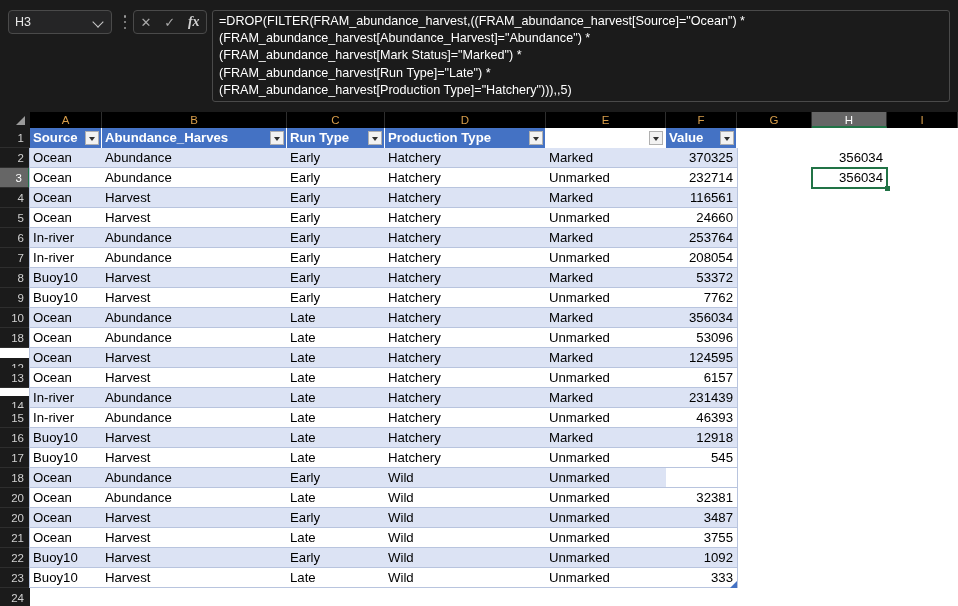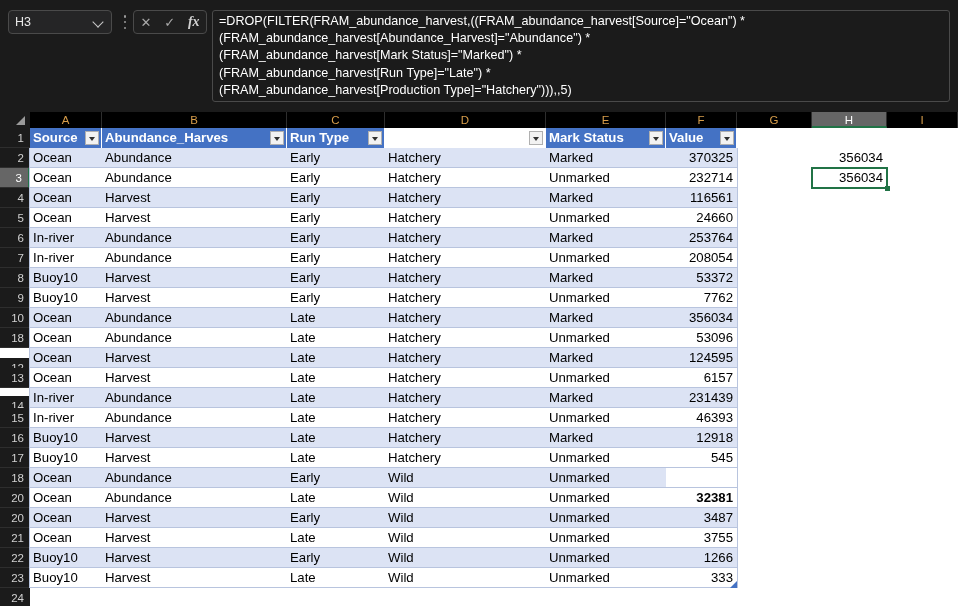--- a/index.html
+++ b/index.html
@@ -204,22 +204,22 @@
     <div class="rowhead" style="top: 416px;">21</div>
     <div class="rowhead" style="top: 436px;">22</div>
     <div class="rowhead" style="top: 456px;">23</div>
     <div class="rowhead" style="top: 476px;">24</div>
     <div class="hdr-cell" style="left: 30px; width: 72px; top: 16px;">Source</div>
     <div class="filter-btn" style="left: 85px; top: 19px;"></div>
     <div class="hdr-cell" style="left: 102px; width: 185px; top: 16px;">Abundance_Harves</div>
     <div class="filter-btn" style="left: 270px; top: 19px;"></div>
     <div class="hdr-cell" style="left: 287px; width: 98px; top: 16px;">Run Type</div>
     <div class="filter-btn" style="left: 368px; top: 19px;"></div>
+    <div class="hdr-cell" style="left: 385px; width: 161px; top: 16px;">Production Type</div>
     <div class="filter-btn" style="left: 529px; top: 19px;"></div>
-    <div class="hdr-cell" style="left: 546px; width: 120px; top: 16px;">Mark Status</div>
     <div class="filter-btn" style="left: 649px; top: 19px;"></div>
     <div class="hdr-cell" style="left: 666px; width: 71px; top: 16px;">Value</div>
     <div class="filter-btn" style="left: 720px; top: 19px;"></div>
     <div class="cell tbl-band" style="left: 30px; width: 72px; top: 36px;">Ocean</div>
     <div class="cell tbl-band" style="left: 102px; width: 185px; top: 36px;">Abundance</div>
     <div class="cell tbl-band" style="left: 287px; width: 98px; top: 36px;">Early</div>
     <div class="cell tbl-band" style="left: 385px; width: 161px; top: 36px;">Hatchery</div>
     <div class="cell tbl-band" style="left: 546px; width: 120px; top: 36px;">Marked</div>
     <div class="cell tbl-band num" style="left: 666px; width: 71px; top: 36px;">370325</div>
     <div class="rowline" style="left: 30px; width: 707px; top: 55px;"></div>
@@ -333,42 +333,42 @@
     <div class="cell tbl-band" style="left: 287px; width: 98px; top: 356px;">Early</div>
     <div class="cell tbl-band" style="left: 385px; width: 161px; top: 356px;">Wild</div>
     <div class="cell tbl-band" style="left: 546px; width: 120px; top: 356px;">Unmarked</div>
     <div class="cell tbl-band num" style="left: 666px; width: 71px; top: 356px; margin-top: 19px;">32881</div>
     <div class="rowline" style="left: 30px; width: 707px; top: 375px;"></div>
     <div class="cell tbl-plain" style="left: 30px; width: 72px; top: 376px;">Ocean</div>
     <div class="cell tbl-plain" style="left: 102px; width: 185px; top: 376px;">Abundance</div>
     <div class="cell tbl-plain" style="left: 287px; width: 98px; top: 376px;">Late</div>
     <div class="cell tbl-plain" style="left: 385px; width: 161px; top: 376px;">Wild</div>
     <div class="cell tbl-plain" style="left: 546px; width: 120px; top: 376px;">Unmarked</div>
-    <div class="cell tbl-plain num" style="left: 666px; width: 71px; top: 376px; font-weight: bold;">32381</div>
+    <div class="cell tbl-plain num" style="left: 666px; width: 71px; top: 376px;">32381</div>
     <div class="rowline" style="left: 30px; width: 707px; top: 395px;"></div>
     <div class="cell tbl-band" style="left: 30px; width: 72px; top: 396px;">Ocean</div>
     <div class="cell tbl-band" style="left: 102px; width: 185px; top: 396px;">Harvest</div>
     <div class="cell tbl-band" style="left: 287px; width: 98px; top: 396px;">Early</div>
     <div class="cell tbl-band" style="left: 385px; width: 161px; top: 396px;">Wild</div>
     <div class="cell tbl-band" style="left: 546px; width: 120px; top: 396px;">Unmarked</div>
     <div class="cell tbl-band num" style="left: 666px; width: 71px; top: 396px;">3487</div>
     <div class="rowline" style="left: 30px; width: 707px; top: 415px;"></div>
     <div class="cell tbl-plain" style="left: 30px; width: 72px; top: 416px;">Ocean</div>
     <div class="cell tbl-plain" style="left: 102px; width: 185px; top: 416px;">Harvest</div>
     <div class="cell tbl-plain" style="left: 287px; width: 98px; top: 416px;">Late</div>
     <div class="cell tbl-plain" style="left: 385px; width: 161px; top: 416px;">Wild</div>
     <div class="cell tbl-plain" style="left: 546px; width: 120px; top: 416px;">Unmarked</div>
     <div class="cell tbl-plain num" style="left: 666px; width: 71px; top: 416px;">3755</div>
     <div class="rowline" style="left: 30px; width: 707px; top: 435px;"></div>
     <div class="cell tbl-band" style="left: 30px; width: 72px; top: 436px;">Buoy10</div>
     <div class="cell tbl-band" style="left: 102px; width: 185px; top: 436px;">Harvest</div>
     <div class="cell tbl-band" style="left: 287px; width: 98px; top: 436px;">Early</div>
     <div class="cell tbl-band" style="left: 385px; width: 161px; top: 436px;">Wild</div>
     <div class="cell tbl-band" style="left: 546px; width: 120px; top: 436px;">Unmarked</div>
-    <div class="cell tbl-band num" style="left: 666px; width: 71px; top: 436px;">1266</div>
+    <div class="cell tbl-band num" style="left: 666px; width: 71px; top: 436px;">1092</div>
     <div class="rowline" style="left: 30px; width: 707px; top: 455px;"></div>
     <div class="cell tbl-plain" style="left: 30px; width: 72px; top: 456px;">Buoy10</div>
     <div class="cell tbl-plain" style="left: 102px; width: 185px; top: 456px;">Harvest</div>
     <div class="cell tbl-plain" style="left: 287px; width: 98px; top: 456px;">Late</div>
     <div class="cell tbl-plain" style="left: 385px; width: 161px; top: 456px;">Wild</div>
     <div class="cell tbl-plain" style="left: 546px; width: 120px; top: 456px;">Unmarked</div>
     <div class="cell tbl-plain num" style="left: 666px; width: 71px; top: 456px;">333</div>
     <div class="rowline" style="left: 30px; width: 707px; top: 475px;"></div>
     <div class="tbl-leftedge" style="left: 29px; top: 36px; height: 440px;"></div>
     <div class="tbl-leftedge" style="left: 737px; top: 36px; height: 440px;"></div>

